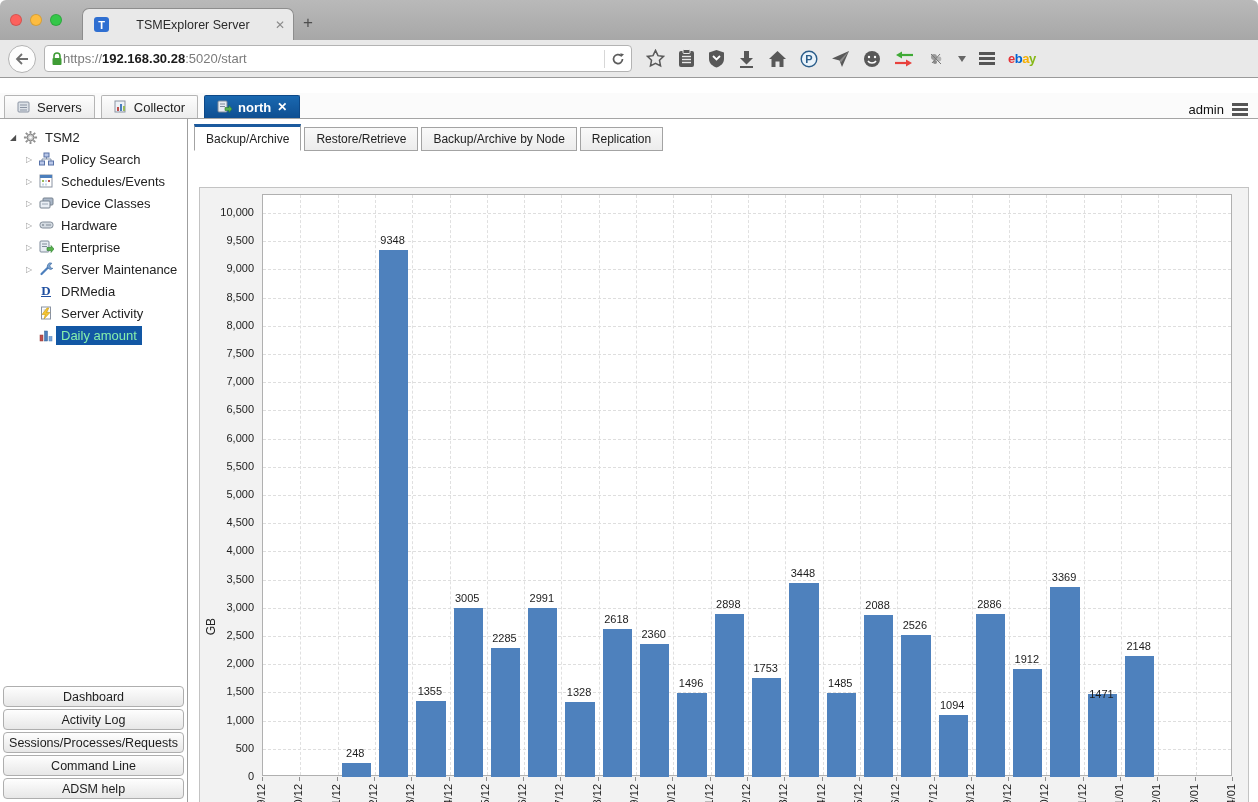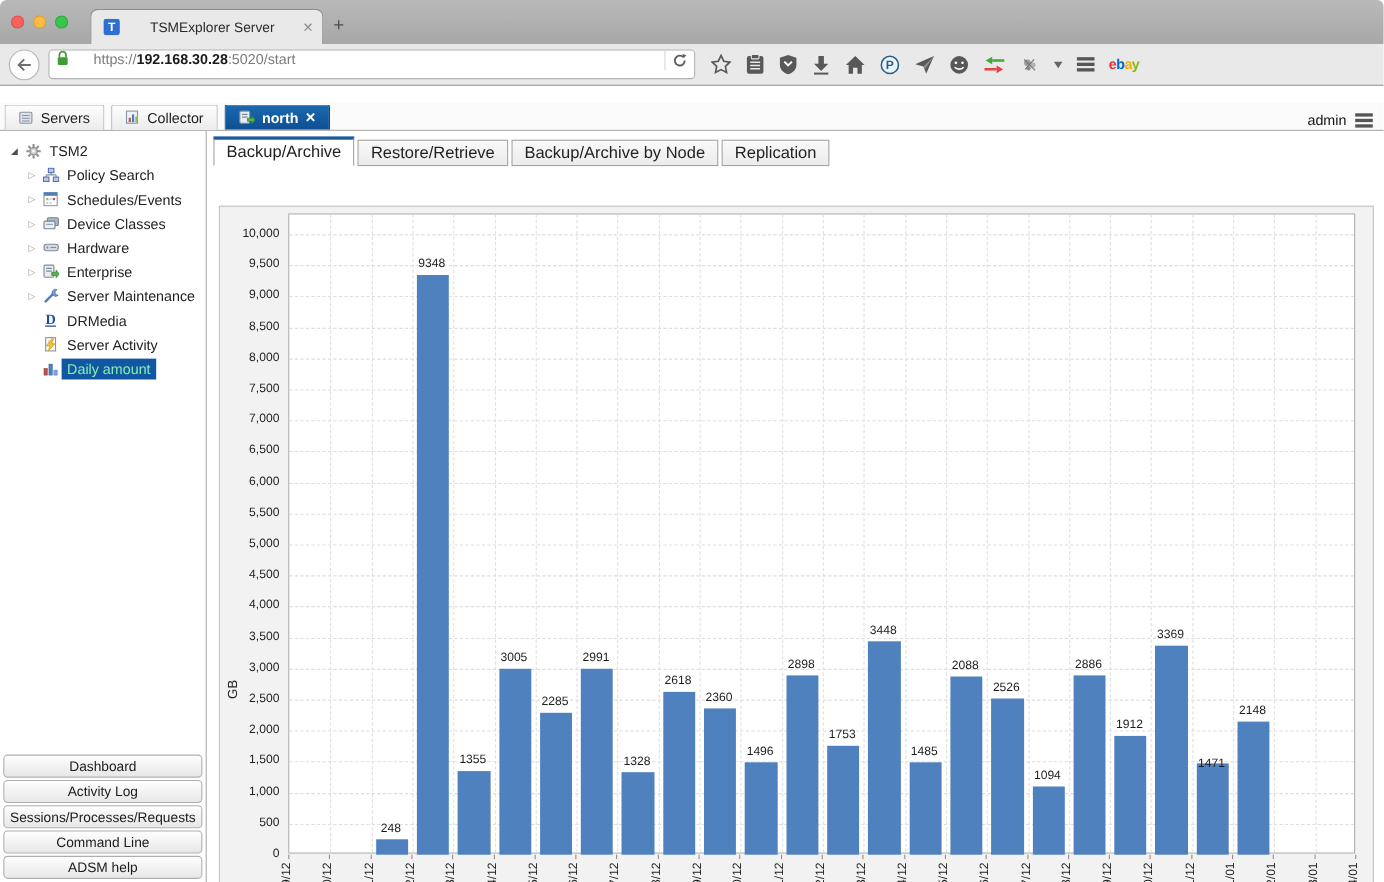--- a/index.html
+++ b/index.html
@@ -21,21 +21,21 @@
     overflow:hidden; }
   .tabclose { color:#8b8b8b; font-size:12px; cursor:default; }
   .newtab { position:absolute; left:303px; top:14px; font-size:17px; color:#4e4e4e; line-height:17px; }
 
   
   .navbar { height:38px; background:#e9e9e9; border-bottom:1px solid #9a9a9a;
     display:flex; align-items:center; padding:0 8px; gap:8px; flex:0 0 auto; }
   .backbtn { width:28px; height:28px; border-radius:50%; background:#fdfdfd;
     border:1px solid #b3b3b3; display:flex; align-items:center; justify-content:center; flex:0 0 auto; }
   .urlbar { width:588px; height:27px; background:#fff; border:1px solid #b3b3b3; border-radius:4px;
-    display:flex; align-items:flex-start; padding:0 6px; gap:22px; flex:0 0 auto; }
+    display:flex; align-items:center; padding:0 6px; gap:0; flex:0 0 auto; }
   .urltext { flex:1; font-size:13px; color:#7b7b7b; white-space:nowrap; overflow:hidden; }
   .urltext b { color:#1a1a1a; }
   .reload { border-left:1px solid #d7d7d7; padding-left:6px; height:18px; display:flex; align-items:center; }
   .searchbar { width:196px; height:27px; background:#fff; border:1px solid #b3b3b3; border-radius:4px;
     display:flex; align-items:center; padding:0 7px; gap:6px; flex:0 0 auto; }
   .searchbar input { border:none; outline:none; width:140px; font-size:13px;
     font-family:"Liberation Sans",sans-serif; color:#333; background:transparent; }
   .fficons { display:flex; align-items:center; gap:13px; margin-left:6px; }
   .ffbtn { display:flex; align-items:center; justify-content:center; height:22px; }
   .ebay { font-weight:bold; font-size:13px; letter-spacing:-.5px; }
@@ -66,21 +66,21 @@
   .tlabel { padding:2px 5px; }
   .tlabel.sel { background:#1257a4; color:#86efac; }
   .sidebtns { padding:2px 3px 3px 3px; display:flex; flex-direction:column; gap:2px; }
   .sbtn { height:21px; border:1px solid #aeaeae; border-radius:4px;
     background:linear-gradient(#fefefe,#e7e7e7); font-size:12.5px; color:#1c1c1c;
     display:flex; align-items:center; justify-content:center; }
 
   
   .content { flex:1; position:relative; background:#fff; }
   .ctabs { position:absolute; left:6px; top:8px; display:flex; align-items:flex-end; }
-  .ctab { height:24px; padding:0 11px; display:flex; align-items:center; font-size:15px;
+  .ctab { height:24px; padding:0 11px; display:flex; align-items:center; font-size:12px;
     color:#222; border:1px solid #a3a3a3; background:linear-gradient(#f9f9f9,#ececec);
     margin-right:3px; }
   .ctab.active { background:#fff; border-top:3px solid #1b5a9e; border-bottom-color:#fff;
     height:27px; margin-top:-3px; }
   .filterrow { position:absolute; left:10px; top:38px; height:28px; display:flex;
     align-items:center; font-size:13.5px; color:#1c1c1c; }
   .combo { width:155px; height:23px; border:1px solid #b0b0c0; background:#fff; margin-left:7px;
     display:flex; align-items:center; }
   .combo .val { flex:1; padding:0 6px; font-size:13px; color:#222; }
   .combo .trig { width:19px; height:21px; background:linear-gradient(#fdfdfd,#d9d9d9);

